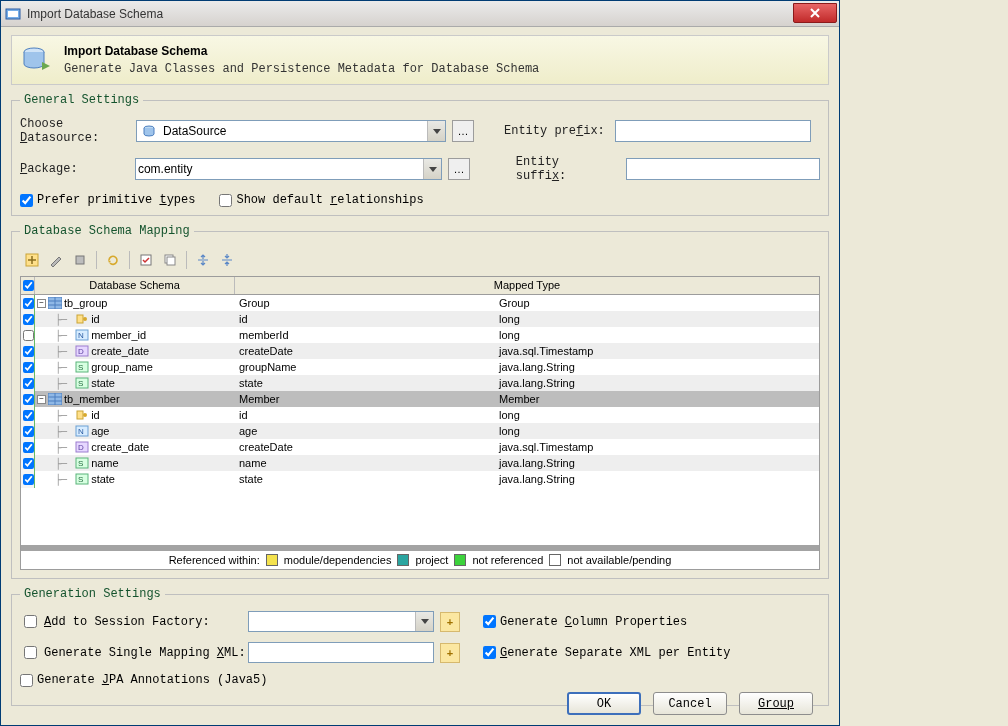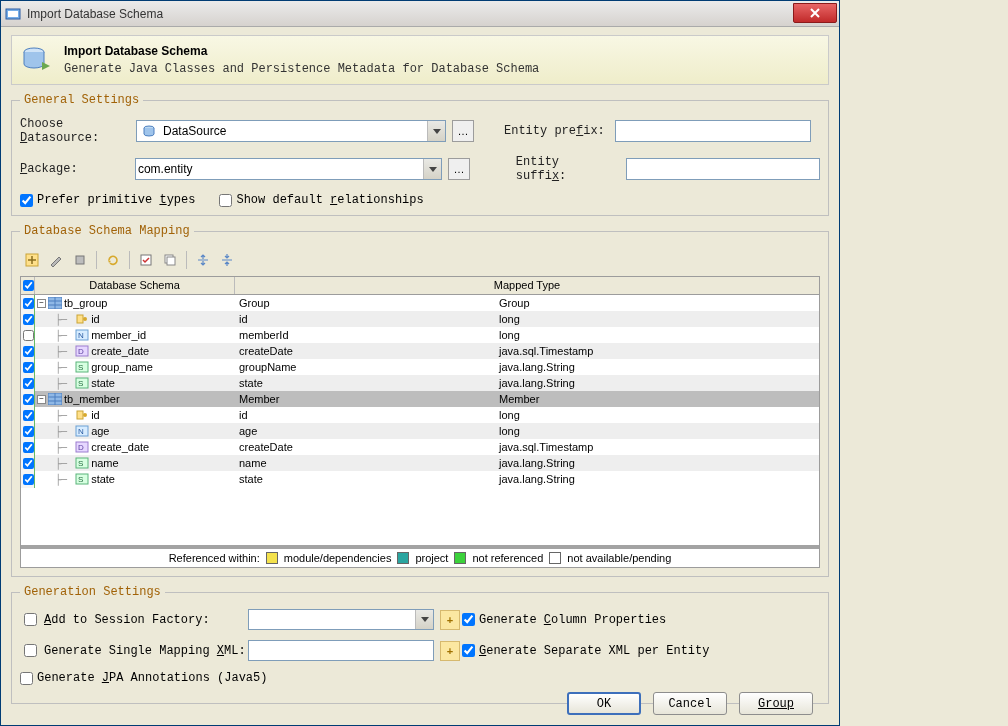--- a/index.html
+++ b/index.html
@@ -7,21 +7,21 @@
 .window { width: 840px; height: 726px; background: #ece9d8; border: 1px solid #003c74; position: relative; }
 .titlebar { height: 26px; background: linear-gradient(to bottom, #ebebeb, #d6d2ce); border-bottom: 1px solid #aaa; display: flex; align-items: center; padding: 0 4px; position: relative; }
 .titlebar .icon { width: 16px; height: 16px; margin-right: 6px; display: inline-flex; align-items: center; justify-content: center; }
 .titlebar .title { font-size: 12px; color: #333; }
 .close-btn { position: absolute; right: 2px; top: 2px; width: 44px; height: 20px; background: linear-gradient(to bottom, #e86666, #c12a2a); border: 1px solid #8b1a1a; border-radius: 0 0 2px 2px; display: flex; align-items: center; justify-content: center; color: #fff; font-weight: bold; cursor: pointer; }
 .header-panel { margin: 8px 10px 8px 10px; border: 1px solid #cacaca; background: linear-gradient(to bottom, #f8f7e4, #efedca); padding: 8px 10px; display: flex; align-items: center; }
 .header-icon { width: 32px; height: 32px; margin-right: 10px; display: inline-flex; align-items: center; justify-content: center; }
 .header-text .t { font-weight: bold; font-size: 12px; }
 .header-text .s { font-family: 'Courier New', monospace; font-size: 12px; margin-top: 4px; color: #333; }
 fieldset { border: 1px solid #bfbfbf; margin: 4px 10px 8px; padding: 10px 8px 8px; }
-legend { font-family: 'Courier New', monospace; font-size: 12px; padding: 0 4px; color: #a16207; }
+legend { font-family: 'Courier New', monospace; font-size: 12px; padding: 0 4px; color: #14532d; }
 .row { display: flex; align-items: center; margin-bottom: 10px; }
 .label { font-family: 'Courier New', monospace; font-size: 12px; width: 116px; color: #222; }
 .combo { display: flex; align-items: center; border: 1px solid #7f9db9; background: #fff; height: 22px; width: 310px; }
 .combo .ci { width: 16px; height: 16px; margin: 0 4px; display: inline-flex; align-items: center; justify-content: center; }
 .combo .cv { flex: 1; font-size: 12px; padding: 0 2px; }
 .combo .arrow { width: 18px; height: 20px; background: linear-gradient(to bottom, #e9e9e5, #d5d2c7); border-left: 1px solid #bbb; display: flex; align-items: center; justify-content: center; cursor: pointer; }
 .textinput { border: 1px solid #7f9db9; background: #fff; height: 22px; width: 310px; font-size: 12px; padding: 0 4px; }
 .dots-btn { width: 22px; height: 22px; border: 1px solid #9c9c9c; background: #efefef; margin-left: 6px; display: flex; align-items: center; justify-content: center; cursor: pointer; }
 .chk-row { display: flex; align-items: center; gap: 24px; margin-top: 4px; }
 .chk { display: flex; align-items: center; gap: 4px; font-family: 'Courier New', monospace; font-size: 12px; }
@@ -43,23 +43,23 @@
 .td0 { width: 14px; display: flex; align-items: center; justify-content: center; border-right: 1px solid #66bb66; background: #f5f5f5; }
 .td1 { width: 200px; display: flex; align-items: center; padding-left: 2px; gap: 2px; }
 .td2 { width: 260px; padding: 0 4px; }
 .td3 { flex: 1; padding: 0 4px; }
 .treeline { display: inline-block; color: #999; font-family: monospace; font-size: 10px; white-space: pre; }
 .rowchk { width: 11px; height: 11px; }
 .expander { width: 9px; height: 9px; border: 1px solid #888; background: #fff; display: inline-flex; align-items: center; justify-content: center; font-size: 8px; line-height: 1; cursor: pointer; }
 .tbl-icon { width: 14px; height: 12px; display: inline-block; }
 .col-icon { width: 14px; height: 12px; display: inline-block; }
 .blank-area { height: 58px; background: #fff; }
-.legend-strip { display: flex; align-items: center; justify-content: center; gap: 6px; padding: 3px 16px; background: #fff; border-top: 4px solid #a3a3a3; font-size: 11px; }
+.legend-strip { display: flex; align-items: center; justify-content: center; gap: 6px; padding: 3px 16px; background: #fff; border-top: 6px solid #a3a3a3; font-size: 11px; }
 .sw { width: 12px; height: 12px; border: 1px solid #666; display: inline-block; }
-.gs-row { display: flex; align-items: center; margin-bottom: 10px; gap: 2px; }
+.gs-row { display: flex; align-items: center; margin-bottom: 10px; gap: 23px; }
 .gs-left { display: flex; align-items: center; width: 440px; }
 .gs-label { font-family: 'Courier New', monospace; font-size: 12px; flex: 1; display: flex; align-items: center; gap: 4px; }
 .gs-combo { border: 1px solid #7f9db9; background: #fff; height: 21px; width: 186px; display: flex; align-items: center; }
 .gs-combo .arrow { width: 18px; height: 19px; margin-left: auto; background: linear-gradient(to bottom, #e9e9e5, #d5d2c7); border-left: 1px solid #bbb; display: flex; align-items: center; justify-content: center; }
 .add-btn { width: 20px; height: 20px; border: 1px solid #d6b96e; background: #fbe7a1; display: inline-flex; align-items: center; justify-content: center; color: #a07100; font-weight: bold; cursor: pointer; margin-left: 6px; }
 .buttons { position: absolute; right: 26px; bottom: 10px; display: flex; gap: 12px; }
 .btn { width: 74px; height: 23px; border: 1px solid #8d8d8d; background: linear-gradient(to bottom, #fff, #e7e5d9); border-radius: 3px; font-family: 'Courier New', monospace; font-size: 12px; display: flex; align-items: center; justify-content: center; cursor: pointer; }
 .btn.primary { border: 2px solid #3d6fbb; }
 .u { text-decoration: underline; }
 </style>

